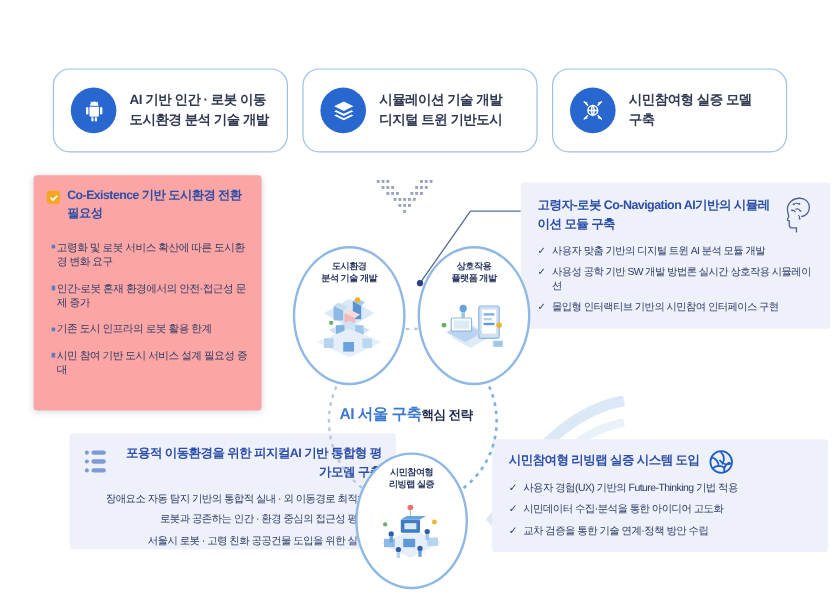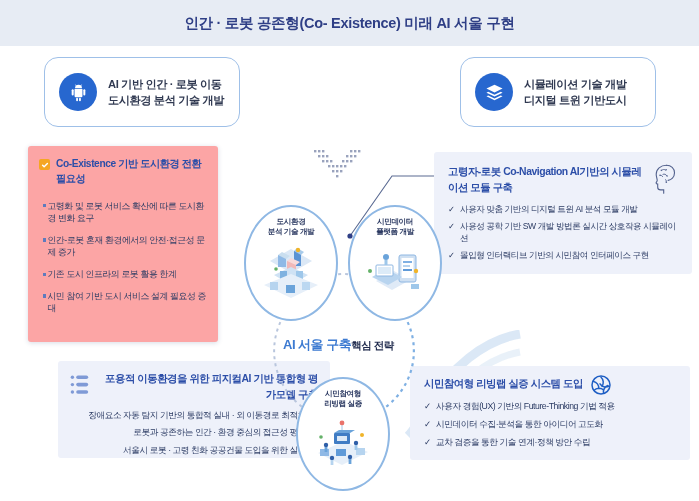--- a/index.html
+++ b/index.html
@@ -162,23 +162,20 @@
 
   .vchevron { position:absolute; left:312px; top:148px; width:52px; height:34px; }
   .connector { position:absolute; left:0; top:0; width:699px; height:501px; pointer-events:none; }
   .bg-swoosh { position:absolute; left:392px; top:330px; width:130px; height:110px; pointer-events:none; }
 </style>
 </head>
 <body>
 
 <div id="root">
 
-  <div class="header-band">
-    <div class="header-title">인간 · 로봇 공존형(Co- Existence) 미래 AI 서울 구현</div>
-  </div>
 
   <div class="pill-row">
 
     <div class="pill">
       <div class="pill-icon">
         <svg viewBox="0 0 24 24" width="21" height="21" fill="currentColor" aria-hidden="true">
           <path d="M7.5 8h9v8a1.5 1.5 0 0 1-1.5 1.5H9A1.5 1.5 0 0 1 7.5 16V8z"></path>
           <rect x="4.2" y="8.3" width="2.3" height="7" rx="1.15"></rect>
           <rect x="17.5" y="8.3" width="2.3" height="7" rx="1.15"></rect>
           <rect x="9.3" y="18" width="2.1" height="4" rx="1.05"></rect>
@@ -200,20 +197,34 @@
           <path d="M4.8 11.2 2.8 12.2 12 16.7l9.2-4.5-2-1-7.2 3.5-7.2-3.5z"></path>
           <path d="M4.8 15.4 2.8 16.4 12 20.9l9.2-4.5-2-1-7.2 3.5-7.2-3.5z"></path>
         </svg>
       </div>
       <div class="pill-text">
         <div>시뮬레이션 기술 개발</div>
         <div>디지털 트윈 기반도시</div>
       </div>
     </div>
 
+    <div class="pill">
+      <div class="pill-icon">
+        <svg viewBox="0 0 24 24" width="22" height="22" fill="none" stroke="currentColor" stroke-width="1.4" aria-hidden="true">
+          <circle cx="12" cy="12" r="4.4" fill="none"></circle>
+          <path d="M7.6 12h8.8M12 7.6c1.6 1.8 1.6 7 0 8.8-1.6-1.8-1.6-7 0-8.8z"></path>
+          <path d="M4.2 4.2l3 3M19.8 4.2l-3 3M4.2 19.8l3-3M19.8 19.8l-3-3" stroke-linecap="round"></path>
+          <path d="M6.6 7.2 7.2 4.3 4.3 4.9M17.4 7.2 16.8 4.3l2.9.6M6.6 16.8 7.2 19.7l-2.9-.6M17.4 16.8l-.6 2.9 2.9-.6" fill="currentColor" stroke="none"></path>
+        </svg>
+      </div>
+      <div class="pill-text">
+        <div>시민참여형 실증 모델</div>
+        <div>구축</div>
+      </div>
+    </div>
   </div>
 
   <svg class="vchevron" viewBox="0 0 52 34">
     <g fill="#9aa3bd">
       <rect x="2" y="2" width="2.4" height="2.4"></rect>
         <rect x="6" y="2" width="2.4" height="2.4"></rect>
       <rect x="10" y="2" width="2.4" height="2.4"></rect>
         <rect x="38" y="2" width="2.4" height="2.4"></rect>
       <rect x="42" y="2" width="2.4" height="2.4"></rect>
         <rect x="46" y="2" width="2.4" height="2.4"></rect>
@@ -391,21 +402,21 @@
           <rect x="32" y="44" width="9" height="8" fill="#6aa3da"></rect>
           <rect x="48" y="41" width="8" height="8" fill="#bcd8f1"></rect>
           <circle cx="44" cy="9" r="2.2" fill="#f0b429"></circle>
           <circle cx="22" cy="28" r="1.8" fill="#64b168"></circle>
         </g>
       </svg>
     </div>
 
     <div class="lobe lobe-b">
       <div class="lobe-label">
-        <div>시민데이터</div>
+        <div>상호작용</div>
         <div>플랫폼 개발</div>
       </div>
       <svg class="lobe-art" viewBox="0 0 74 60">
         <g>
           <polygon points="18,40 34,49 52,39 36,30" fill="#dfeaf7"></polygon>
           <rect x="41" y="14" width="17" height="27" rx="2" fill="#cfe0f2" stroke="#8fb7e2" stroke-width="1"></rect>
           <rect x="43.5" y="17" width="12" height="20" fill="#ffffff"></rect>
           <rect x="45" y="20" width="9" height="2" fill="#7fb0e3"></rect>
             <rect x="45" y="24" width="7" height="2" fill="#b6d3ef"></rect>
           <rect x="45" y="28" width="9" height="2" fill="#5f9ad8"></rect>

